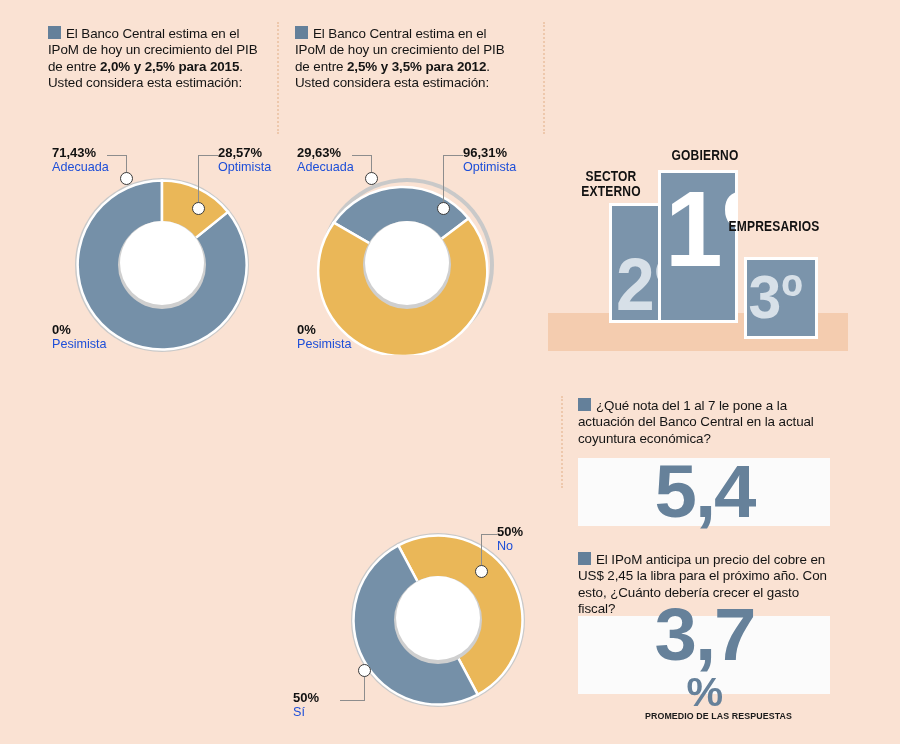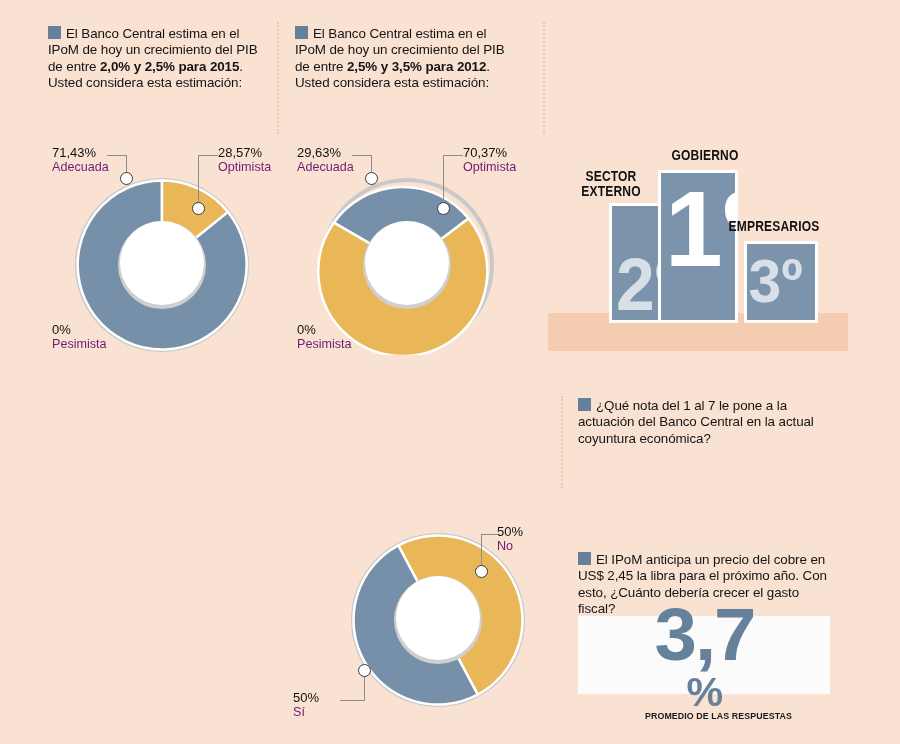--- a/index.html
+++ b/index.html
@@ -31,22 +31,22 @@
   }
 
   
   .vdiv{
     position:absolute;
     width:0;
     border-left:2px dotted #eec8ac;
   }
 
   
-  .callout-val{font-size:13px;font-weight:normal;line-height:14px;color:#111;white-space:nowrap;}
-  .callout-lbl{font-size:12.6px;line-height:14px;color:#701a75;white-space:nowrap;}
+  .callout-val{font-size:13px;font-weight:bold;line-height:14px;color:#111;white-space:nowrap;}
+  .callout-lbl{font-size:12.6px;line-height:14px;color:#1d4ed8;white-space:nowrap;}
   .leader{position:absolute;background:#8d8d8d;}
   .knob{
     position:absolute;
     width:13px;height:13px;border-radius:50%;
     background:#fff;border:1.6px solid #3b3b3b;
     box-sizing:border-box;
   }
 
   
   .podium-base{position:absolute;background:#f4ccaf;}
@@ -174,21 +174,21 @@
   </div>
   <div class="abs" style="left:297px;top:146px;">
     <div class="callout-val">29,63%</div>
     <div class="callout-lbl">Adecuada</div>
   </div>
   <div class="leader" style="left:352px;top:155px;width:20px;height:1.4px;"></div>
   <div class="leader" style="left:371px;top:155px;width:1.4px;height:22px;"></div>
   <div class="knob" style="left:365px;top:172px;"></div>
 
   <div class="abs" style="left:463px;top:146px;">
-    <div class="callout-val">70,37%</div>
+    <div class="callout-val">96,31%</div>
     <div class="callout-lbl">Optimista</div>
   </div>
   <div class="leader" style="left:443px;top:155px;width:20px;height:1.4px;"></div>
   <div class="leader" style="left:443px;top:155px;width:1.4px;height:52px;"></div>
   <div class="knob" style="left:437px;top:202px;"></div>
 
   <div class="abs" style="left:297px;top:323px;">
     <div class="callout-val">0%</div>
     <div class="callout-lbl">Pesimista</div>
   </div>
@@ -206,21 +206,21 @@
   <div class="podium-name" style="left:650px;top:148px;width:110px;">
     <span>GOBIERNO</span>
   </div>
   <div class="podium-bar" style="left:658px;top:170px;width:80px;height:153px;">
     <span class="podium-rank" style="left:2px;top:2px;font-size:108px;transform:scaleX(0.96);">1º</span>
   </div>
 
   <div class="podium-name" style="left:714px;top:219px;width:120px;">
     <span>EMPRESARIOS</span>
   </div>
-  <div class="podium-bar" style="left:744px;top:241px;width:74px;height:82px;">
+  <div class="podium-bar" style="left:744px;top:257px;width:74px;height:82px;">
     <span class="podium-rank dim" style="left:0px;top:6px;font-size:62px;transform:scaleX(0.95);">3º</span>
   </div>
 
 
   <div class="abs" style="left:348px;top:530px;width:180px;height:180px;">
     <svg width="180" height="180" viewBox="0 0 180 180">
       <circle cx="90" cy="90" r="87" fill="#c9c9c9"></circle>
       <circle cx="90" cy="90" r="83" fill="#fae2d3"></circle>
 
       <path d="M 90 90 L 50.3 15.4 A 84.5 84.5 0 0 1 129.7 164.6 Z" fill="#eab758" stroke="#ffffff" stroke-width="2.5"></path>
@@ -242,20 +242,23 @@
     <div class="callout-val">50%</div>
     <div class="callout-lbl">Sí</div>
   </div>
   <div class="leader" style="left:340px;top:700px;width:25px;height:1.4px;"></div>
   <div class="leader" style="left:364px;top:671px;width:1.4px;height:30px;"></div>
   <div class="knob" style="left:358px;top:664px;"></div>
 
   <div class="abs q" style="left:578px;top:398px;width:250px;">
     <span class="bullet"></span><span>¿Qué nota del 1 al 7 le pone a la actuación del Banco Central en la actual coyuntura económica?</span>
   </div>
+  <div class="statbox" style="left:578px;top:458px;width:252px;height:68px;">
+    <span class="statnum">5,4</span>
+  </div>
 
   <div class="abs q" style="left:578px;top:552px;width:250px;">
     <span class="bullet"></span><span>El IPoM anticipa un precio del cobre en US$ 2,45 la libra para el próximo año. Con esto, ¿Cuánto debería crecer el gasto fiscal?</span>
   </div>
   <div class="statbox" style="left:578px;top:616px;width:252px;height:78px;flex-direction:column;">
     <span class="statnum">3,7</span>
       <span class="statnum pct" style="font-size:40px;">%</span>
   </div>
   <div class="footnote" style="left:645px;top:710px;">PROMEDIO DE LAS RESPUESTAS</div>
 

